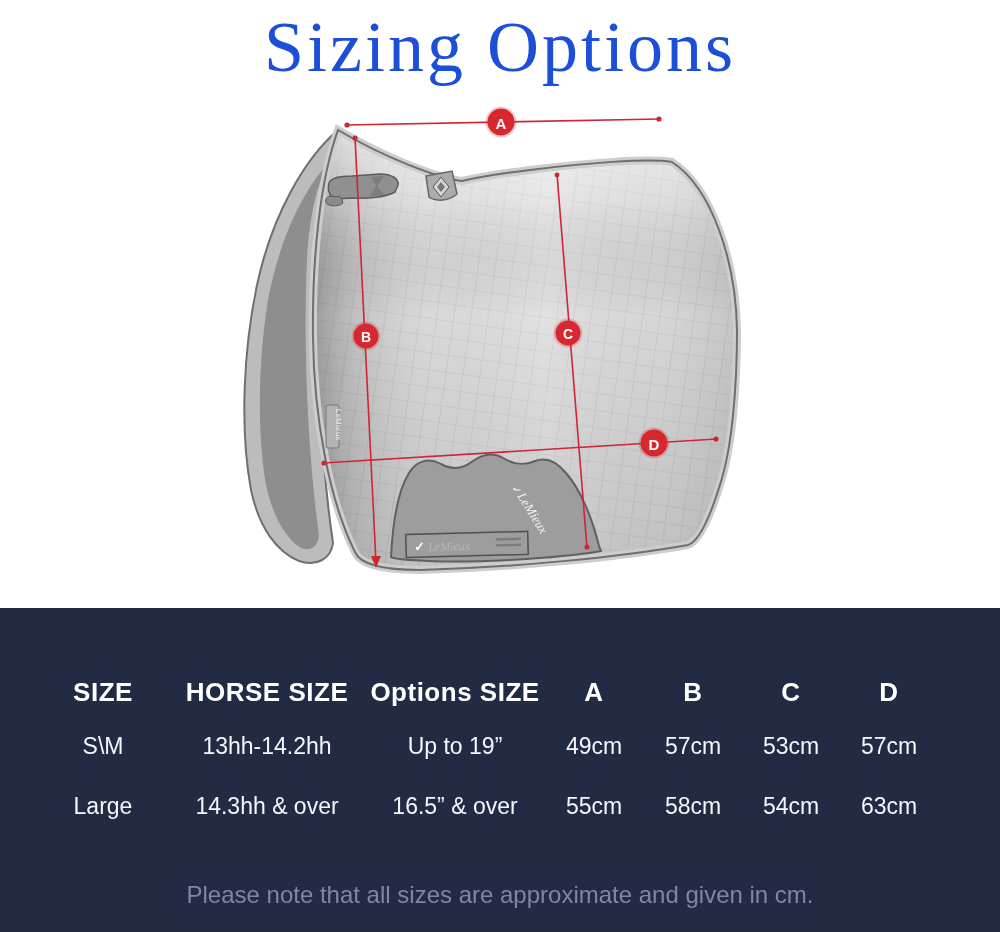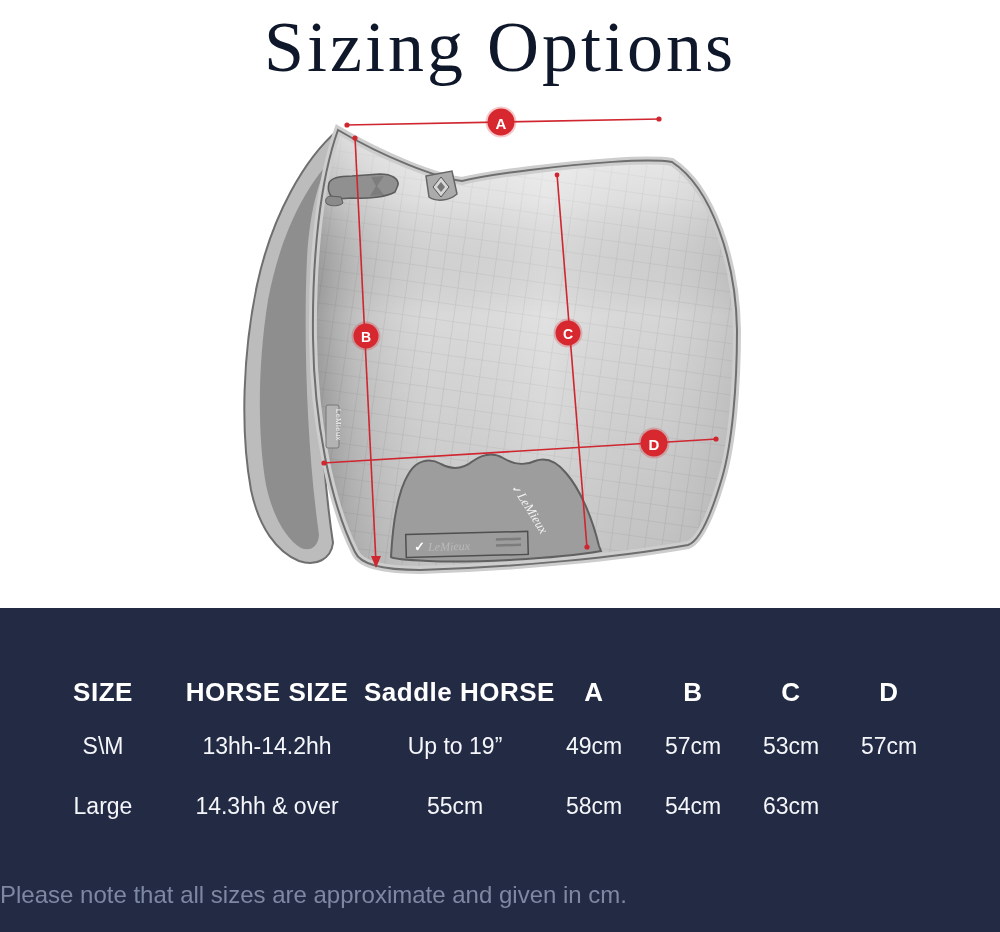--- a/index.html
+++ b/index.html
@@ -1,32 +1,32 @@
 <!DOCTYPE html>
 <html><head>
 <meta charset="utf-8">
 <style>
   html,body{margin:0;padding:0;background:#ffffff;}
   .page{position:relative;width:1000px;height:932px;background:#ffffff;overflow:hidden;
         font-family:"Liberation Sans",sans-serif;}
   .title{position:absolute;top:0;left:0;width:1000px;height:94px;
          display:flex;align-items:center;justify-content:center;
          font-family:"Liberation Serif","DejaVu Serif",serif;
-         font-size:72px;letter-spacing:3px;color:#0f172a;}
+         font-size:72px;letter-spacing:3px;color:#1d4ed8;}
   .diagram{position:absolute;top:88px;left:0;width:1000px;height:524px;}
   .table-section{position:absolute;top:608px;left:0;width:1000px;height:324px;background:#232a44;}
   .size-table{padding-top:62px;}
   .t-row{display:grid;grid-template-columns:134px 194px 182px 96px 102px 94px 102px;
          margin-left:36px;align-items:center;}
   .t-row.hdr{height:44px;}
   .t-row.r1{height:44px;margin-top:10px;}
   .t-row.r2{height:44px;margin-top:16px;}
   .t-cell{text-align:center;color:#f4f6fa;font-size:23px;font-weight:400;white-space:nowrap;}
   .t-cell.th{font-weight:700;color:#ffffff;font-size:26px;letter-spacing:0.5px;}
-  .footer-note{margin-top:54px;font-size:24px;line-height:26px;color:#7e88a2;}
+  .footer-note{margin-top:54px;text-align:center;font-size:24px;line-height:26px;color:#7e88a2;}
   svg text{font-family:"Liberation Sans",sans-serif;}
   .brand-script{font-family:"Liberation Serif",serif;font-style:italic;}
 </style>
 </head>
 <body>
 
 <div class="page">
 
   <div class="title">Sizing Options</div>
 
@@ -163,38 +163,39 @@
         <text x="654" y="444" text-anchor="middle" dominant-baseline="central" font-size="15" font-weight="700" fill="#ffffff">D</text>
       </g>
     </g>
   </svg>
 
   <div class="table-section">
     <div class="size-table">
       <div class="t-row hdr">
         <div class="t-cell th">SIZE</div>
         <div class="t-cell th">HORSE SIZE</div>
-        <div class="t-cell th">Saddle HORSE</div>
+        <div class="t-cell th">Options SIZE</div>
         <div class="t-cell th">A</div>
         <div class="t-cell th">B</div>
         <div class="t-cell th">C</div>
         <div class="t-cell th">D</div>
       </div>
       <div class="t-row r1">
         <div class="t-cell">S\M</div>
         <div class="t-cell">13hh-14.2hh</div>
         <div class="t-cell">Up to 19”</div>
         <div class="t-cell">49cm</div>
         <div class="t-cell">57cm</div>
         <div class="t-cell">53cm</div>
         <div class="t-cell">57cm</div>
       </div>
       <div class="t-row r2">
         <div class="t-cell">Large</div>
         <div class="t-cell">14.3hh &amp; over</div>
+        <div class="t-cell">16.5” &amp; over</div>
         <div class="t-cell">55cm</div>
         <div class="t-cell">58cm</div>
         <div class="t-cell">54cm</div>
         <div class="t-cell">63cm</div>
       </div>
     </div>
     <div class="footer-note">Please note that all sizes are approximate and given in cm.</div>
   </div>
 
 </div>

